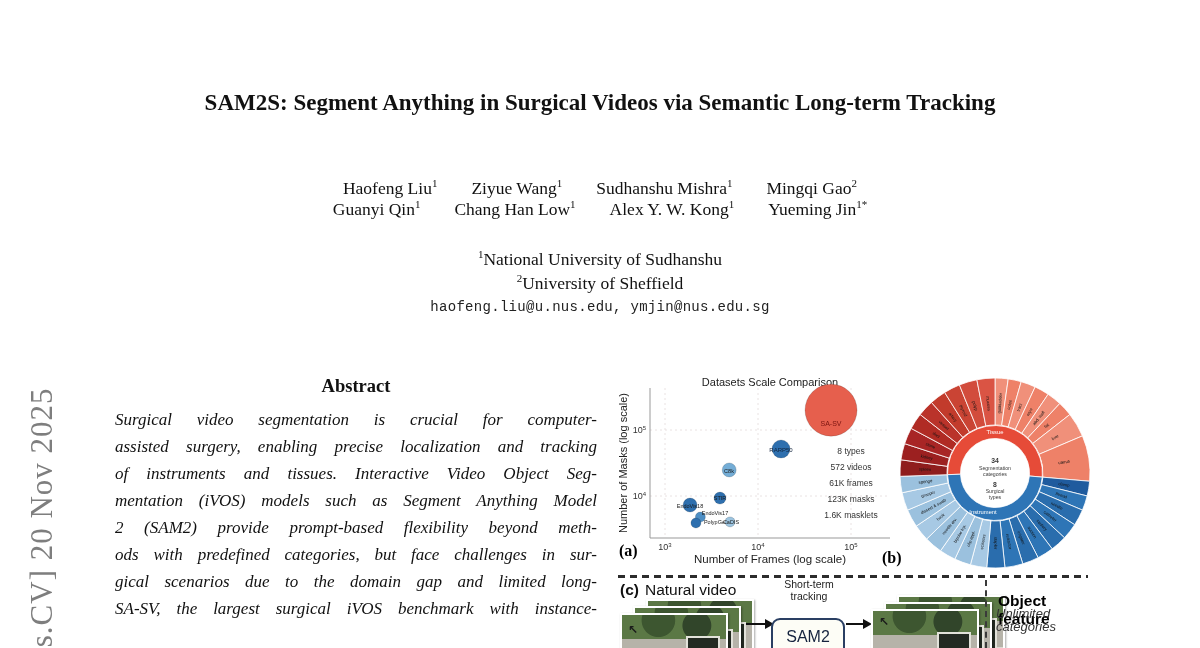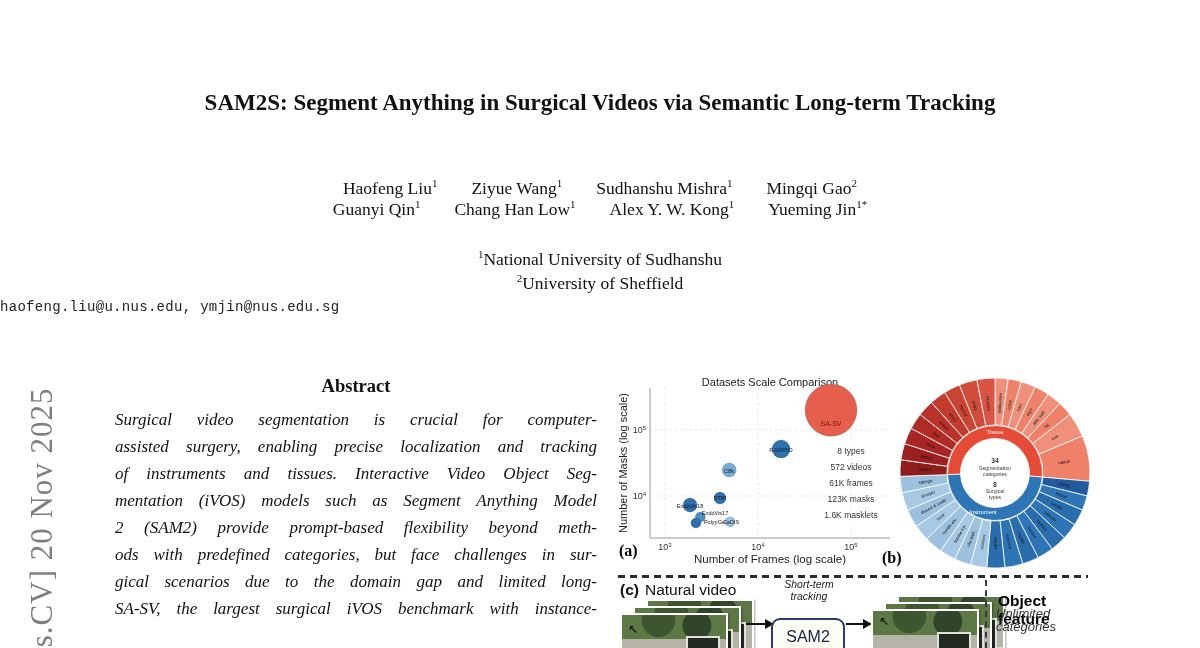--- a/index.html
+++ b/index.html
@@ -12,21 +12,21 @@
   #paper-title{position:absolute;top:90px;left:0;width:1200px;text-align:center;
     font-size:23px;font-weight:700;}
   .author-row{position:absolute;left:0;width:1200px;display:flex;justify-content:center;
     gap:34px;font-size:17.5px;}
   #author-row-1{top:177px;text-align:center;}
   #author-row-2{top:198px;}
   .author sup{font-size:11px;}
   .affil-line{position:absolute;left:0;width:1200px;text-align:center;font-size:17.5px;}
   #affil-1{top:248px;} #affil-2{top:272px;}
   .affil-line sup{font-size:11px;}
-  #emails{position:absolute;top:299px;left:0;width:1200px;
+  #emails{position:absolute;top:299px;left:0;width:1200px;text-align:center;
     font-family:"Liberation Mono",monospace;font-size:14px;color:#222;letter-spacing:.3px;}
   
   #abstract-heading{position:absolute;top:376px;left:115px;width:482px;text-align:center;
     font-size:18.5px;font-weight:700;}
   #abstract-body{position:absolute;top:406px;left:115px;width:482px;font-style:italic;
     font-size:17px;line-height:27px;}
   .abs-line{text-align:justify;text-align-last:justify;white-space:normal;}
   
   #fig{position:absolute;left:618px;top:373px;width:482px;height:275px;overflow:hidden;
        font-family:"Liberation Sans",sans-serif;}
@@ -34,21 +34,21 @@
   #sunburst-svg{position:absolute;left:277px;top:0;}
   .panel-label{position:absolute;font-family:"Liberation Serif",serif;font-weight:700;
     font-size:16px;color:#000;}
   #panel-a-label{left:1px;top:169px;}
   #panel-b-label{left:264px;top:176px;}
   #hdash{position:absolute;left:0;top:202px;width:470px;height:3px;
     background:repeating-linear-gradient(90deg,#2c2c2c 0 7px,transparent 7px 12px);}
   #panel-c-title{position:absolute;left:2px;top:208px;font-size:15.5px;color:#111;}
   #panel-c-title b{font-weight:700;margin-right:6px;}
   #short-term-label{position:absolute;left:150px;top:205px;width:82px;text-align:center;
-    font-style:italic;font-size:10.5px;line-height:12px;color:#222;}
+    font-size:10.5px;line-height:12px;color:#222;}
   .vstack{position:absolute;width:134px;height:70px;}
   #stack-left{left:2px;top:226px;}
   #stack-right{left:253px;top:222px;}
   .vframe{position:absolute;width:104px;height:66px;border:2px solid #fff;
     box-shadow:1px 1px 2px rgba(0,0,0,.35);background-color:#cfcdc5;
     background:
       radial-gradient(circle at 72% 16%, #31452a 0 15%, rgba(0,0,0,0) 16%),
       radial-gradient(circle at 35% 8%, #3d5630 0 18%, rgba(0,0,0,0) 19%),
       linear-gradient(180deg, #5b7845 0 36%, rgba(0,0,0,0) 36%),
       linear-gradient(180deg, rgba(0,0,0,0) 0 36%, #b6b3a9 36% 76%, #dcdad2 76%);}

